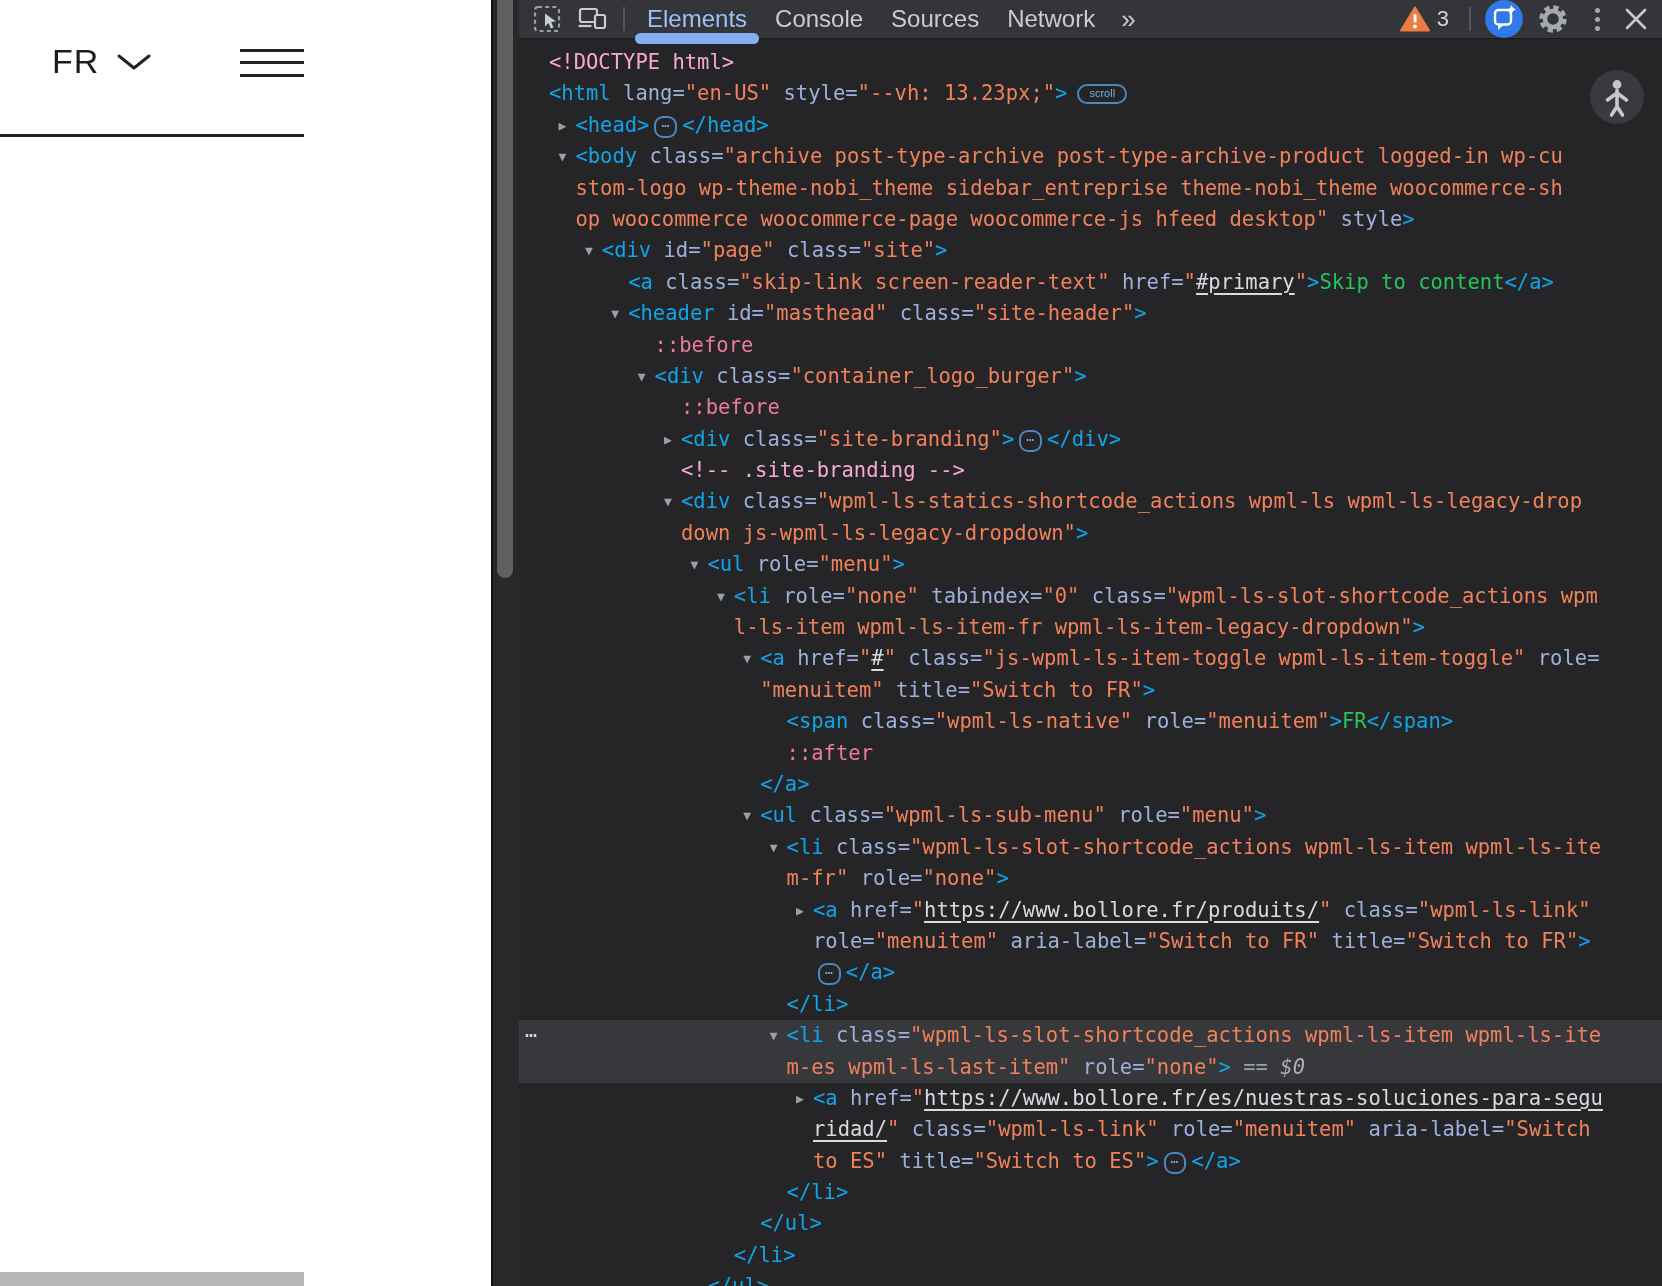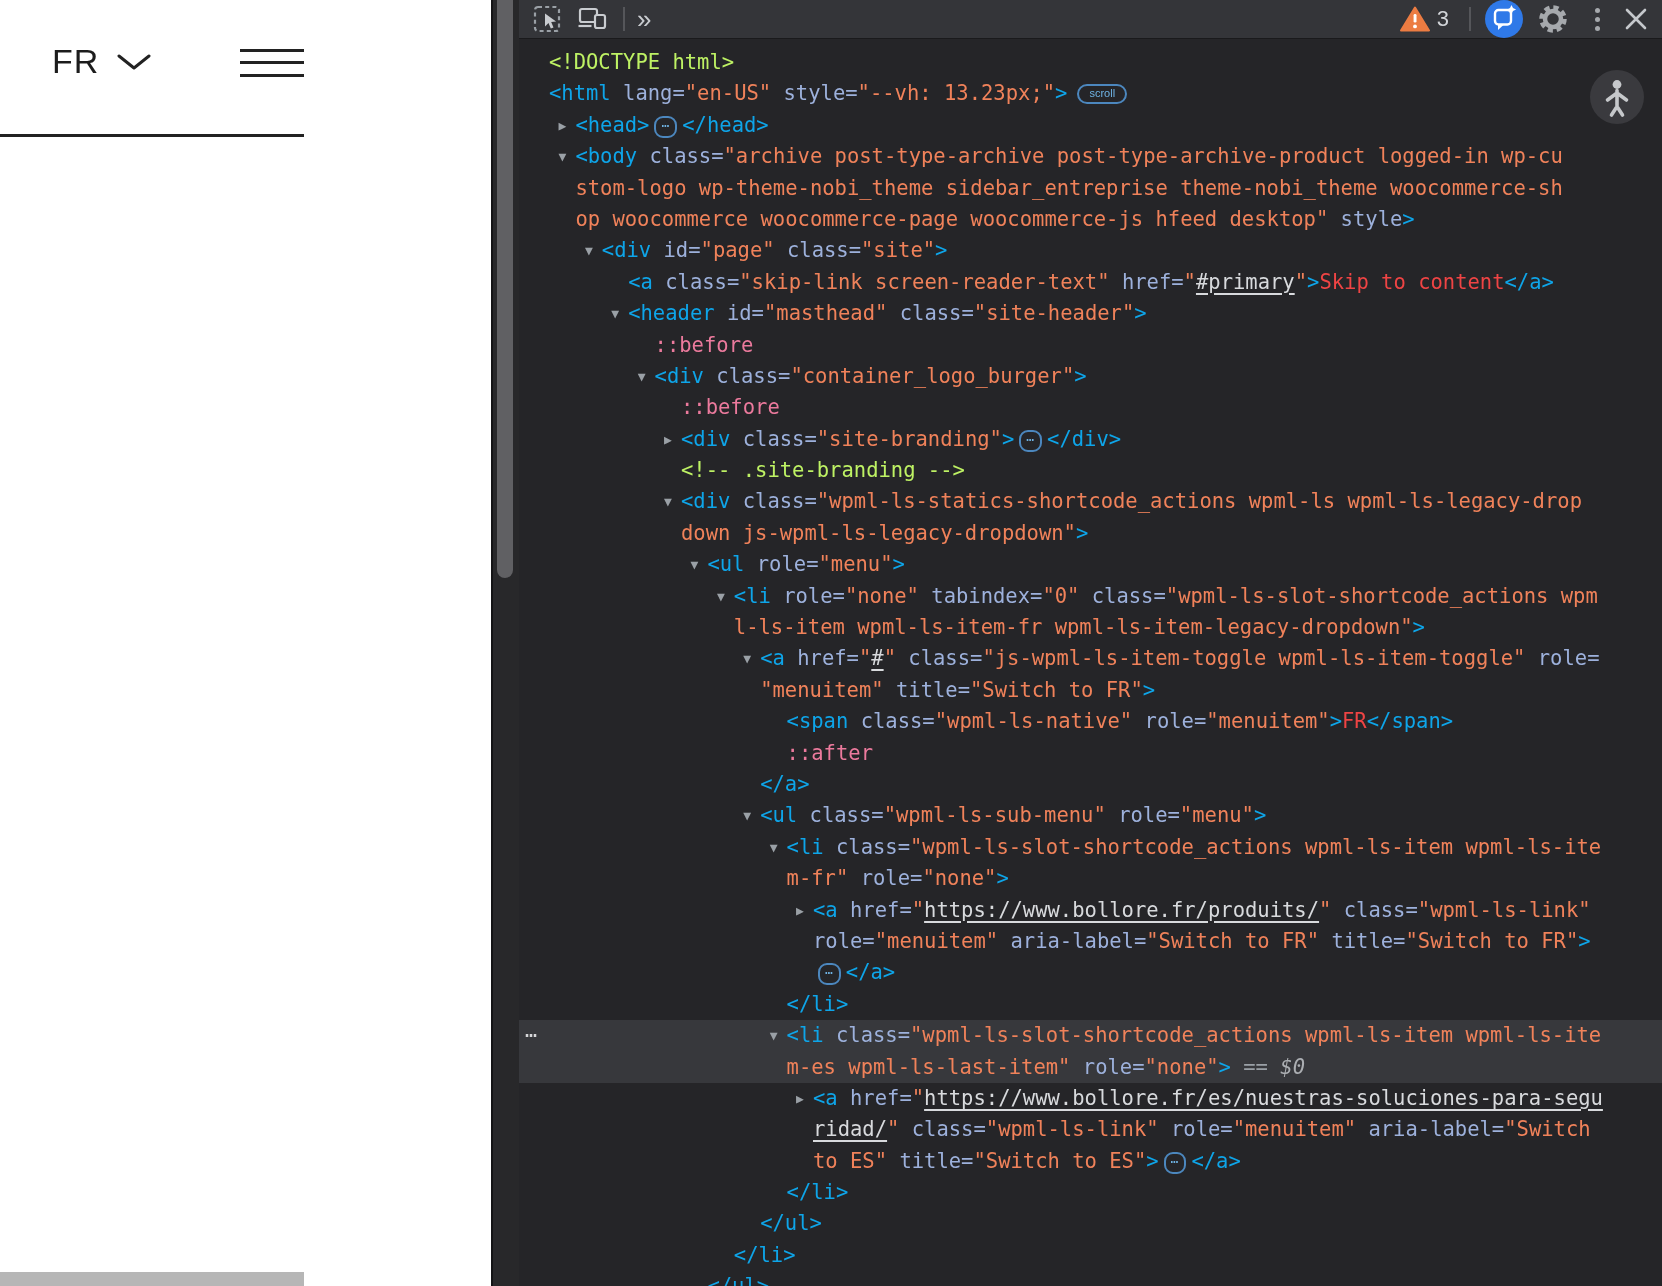--- a/index.html
+++ b/index.html
@@ -45,22 +45,22 @@
   
   .code{position:relative;height:1248px;overflow:hidden;padding-top:8px;font-family:"DejaVu Sans Mono",monospace;font-size:20.5px;line-height:31.4px;white-space:pre;z-index:1;}
   .code-line{position:relative;height:31.4px;cursor:default;}
   .code-line.hl{background:#37383c;}
   .arrow{display:inline-block;width:26px;margin-left:-26px;color:#9aa0a6;font-size:13px;text-align:center;vertical-align:2px;cursor:pointer;}
   .gutter-dots{position:absolute;left:6px;top:0;font-size:20px;color:#d6d7d9;letter-spacing:0;}
   .tk-t{color:#0ea5e9;}
   .tk-a{color:#9db1dc;}
   .tk-v{color:#f0825a;}
   .tk-l{color:#d8dadd;text-decoration:underline;text-underline-offset:4px;}
-  .tk-w{color:#ef4444;}
-  .tk-g{color:#bef264;text-align:center;}
+  .tk-w{color:#22c55e;}
+  .tk-g{color:#f9a8d4;text-align:center;}
   .tk-p{color:#ec7a9d;}
   .tk-s{color:#9aa0a6;}
   .tk-si{color:#abaeb2;font-style:italic;}
   .tk-b{font-family:"Liberation Sans",sans-serif;font-size:11px;color:#6fb3e4;border:2px solid #4c87be;border-radius:13px;padding:1px 10px 3px;margin-left:10px;vertical-align:3px;}
   .tk-e{display:inline-block;font-size:13px;line-height:14px;color:#6fb3e4;border:2px solid #4c87be;border-radius:9px;padding:1px 5px 3px;margin:0 5px;vertical-align:2px;letter-spacing:1px;cursor:pointer;}
 
   
   .a11y-fab{position:absolute;right:18px;top:70px;width:54px;height:54px;border-radius:50%;cursor:pointer;z-index:4;}
 </style>
 </head>
@@ -101,20 +101,26 @@
       </span>
       <span class="tb-icon icon-device">
         <svg width="30" height="30" viewBox="0 0 30 30">
           <rect x="3" y="5" width="17" height="13" rx="2" fill="none" stroke="#c9ccd0" stroke-width="2.2"></rect>
           <path d="M1.5 22 h13" stroke="#c9ccd0" stroke-width="2.2"></path>
           <rect x="18" y="11" width="10" height="13" rx="2" fill="#343539" stroke="#c9ccd0" stroke-width="2.2"></rect>
         </svg>
       </span>
       <span class="tb-divider"></span>
 
+      <div class="tabs" id="tabs">
+          <div class="tab active">Elements</div>
+          <div class="tab">Console</div>
+          <div class="tab">Sources</div>
+          <div class="tab">Network</div>
+        </div>
       <span class="more-tabs">»</span>
 
       <div class="tb-right">
         <span class="warn-wrap">
           <span class="tb-icon">
             <svg width="30" height="26" viewBox="0 0 30 26">
               <path d="M15 1.5 L29 24.5 H1 Z" fill="#ec7c42" stroke="#ec7c42" stroke-width="2" stroke-linejoin="round"></path>
               <rect x="13.6" y="8" width="2.9" height="8.5" rx="1.3" fill="#fff"></rect>
               <circle cx="15" cy="20.4" r="1.9" fill="#fff"></circle>
             </svg>

